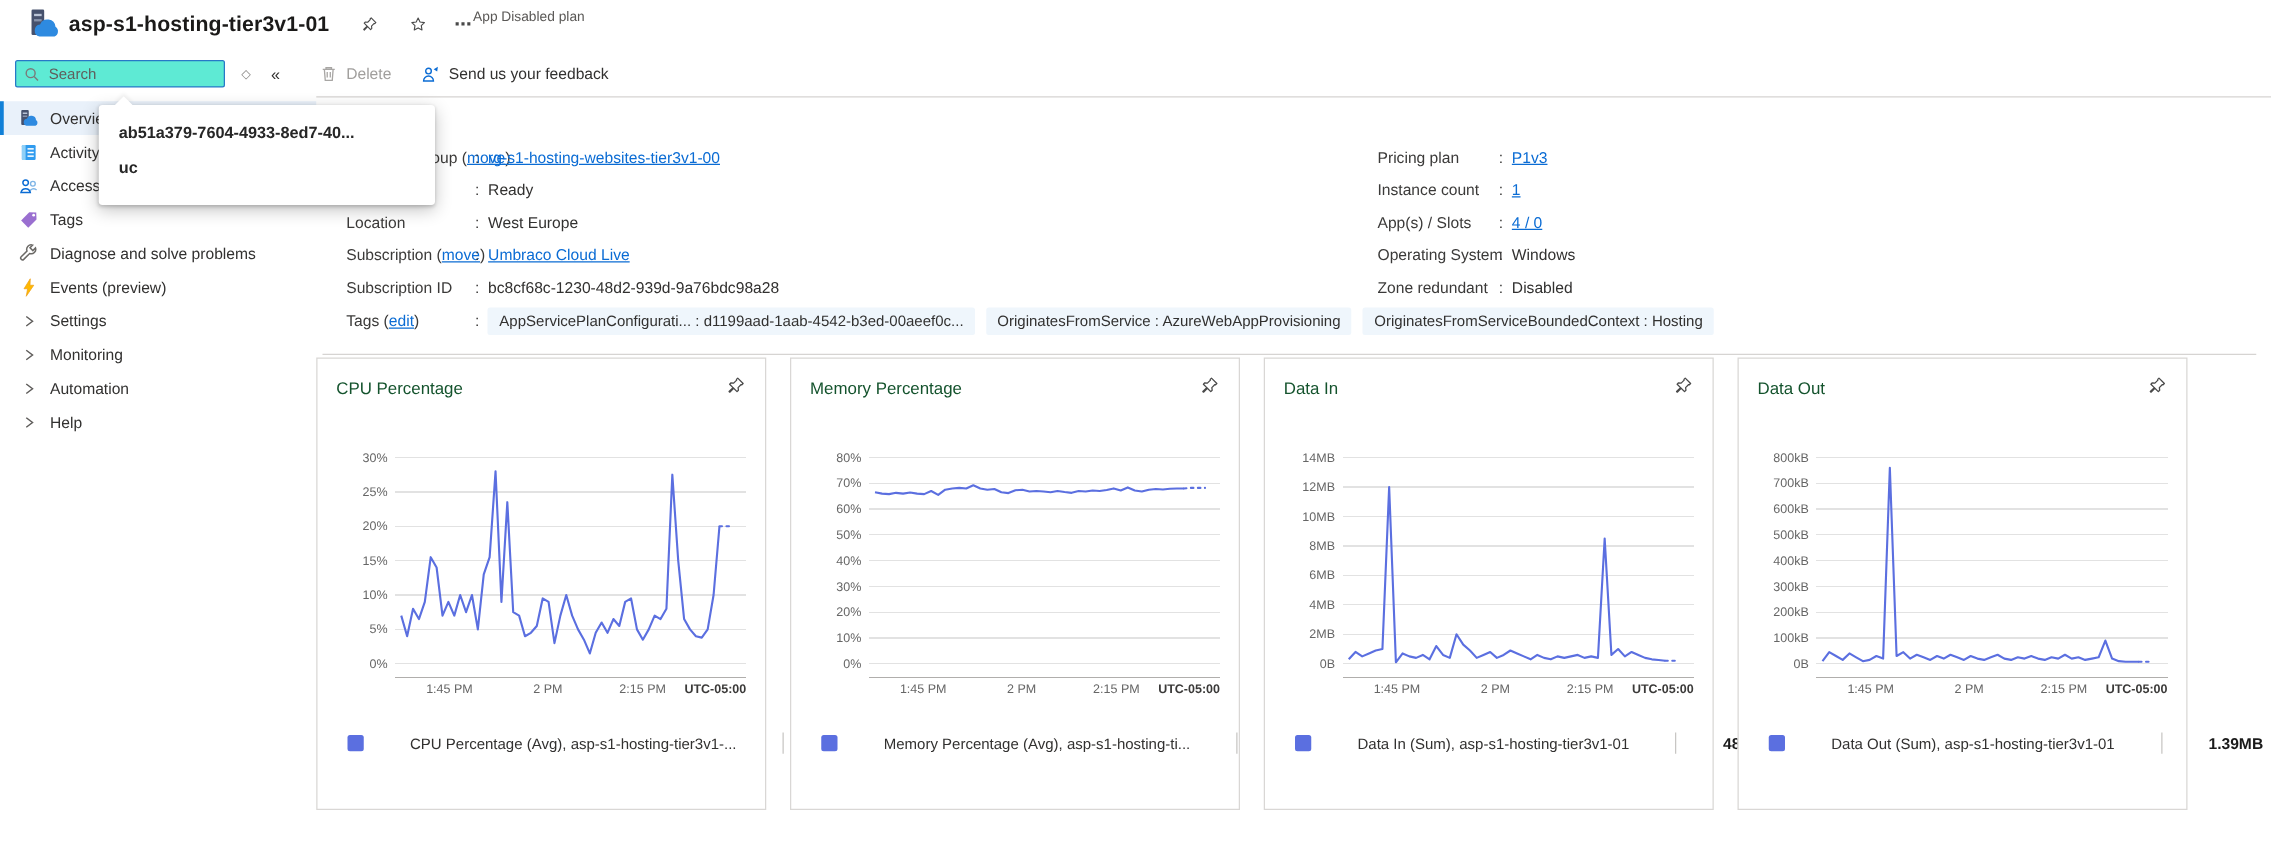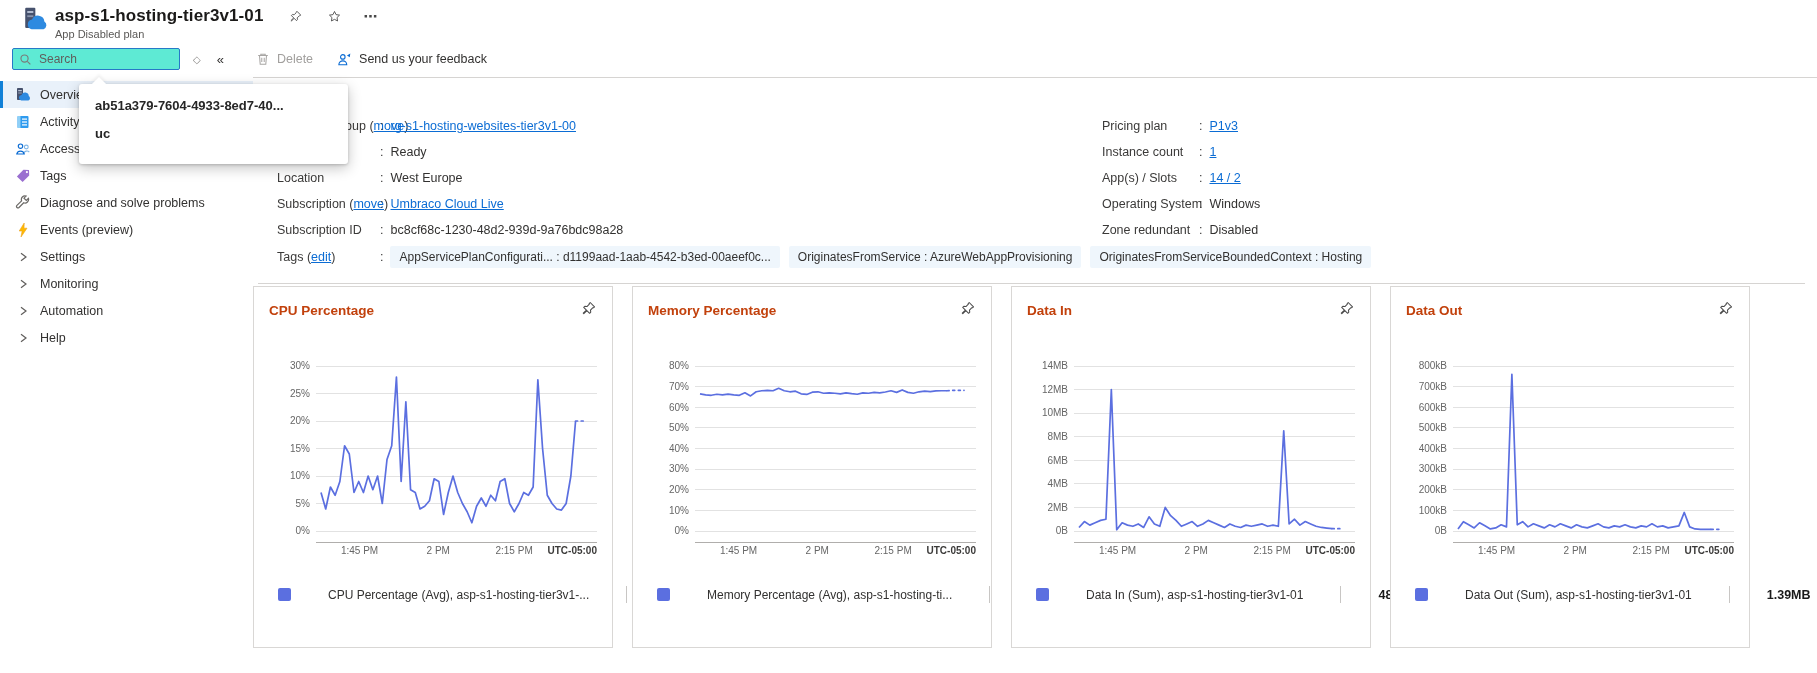--- a/index.html
+++ b/index.html
@@ -2,21 +2,21 @@
 <html><head>
 <meta charset="utf-8">
 <style>
   html,body{margin:0;padding:0;background:#fff;}
   .page{position:relative;width:1817px;height:673px;background:#fff;overflow:hidden;
         font-family:"Liberation Sans","DejaVu Sans",sans-serif;font-size:12.5px;color:#323130;}
 
   
   .app-header{position:absolute;top:6px;left:21px;display:flex;gap:7px;}
   .res-icon{width:27px;height:27px;flex:none;}
-  .title-col{display:flex;flex-direction:column;}
+  .title-col{display:flex;flex-direction:row;}
   .title-row{display:flex;align-items:center;}
   .page-title{font-size:17px;font-weight:700;color:#1b1a19;letter-spacing:.1px;}
   .hdr-ico{display:flex;align-items:center;margin-left:26px;color:#494949;cursor:pointer;}
   .more-ico{margin-left:22px;font-size:14px;font-weight:700;color:#494949;letter-spacing:1px;cursor:pointer;}
   .subtitle{font-size:11px;color:#5a5856;margin-top:2px;}
 
   
   .command-bar{position:absolute;top:47px;left:12px;display:flex;align-items:center;height:24px;}
   .search-box{display:flex;align-items:center;gap:5px;width:168px;height:22px;border:1.6px solid #2779c7;
               border-radius:2px;padding:0 6px;background:#5eead4;box-sizing:border-box;}
@@ -54,21 +54,21 @@
   a.ess-link{color:#0b6cd4;text-decoration:underline;cursor:pointer;white-space:nowrap;}
   .tags-row{position:absolute;top:166px;left:24px;display:flex;align-items:center;height:24px;}
   .tags-label{width:103px;flex:none;color:#3b3a39;}
   .tag-pill{background:#eff6fc;color:#323130;font-size:12px;padding:4px 9px;margin-right:9px;border-radius:2px;white-space:nowrap;}
   .content-divider{position:absolute;top:204px;left:5px;right:12px;height:1px;background:#d6d4d2;}
 
   
   .cards{position:absolute;top:207px;left:0;display:flex;gap:19px;}
   .card{width:360px;height:362px;border:1px solid #d9d7d5;background:#fff;position:relative;box-sizing:border-box;}
   .card-head{display:flex;justify-content:space-between;align-items:flex-start;padding:16px 16px 0 15px;}
-  .card-title{font-size:13.5px;font-weight:700;color:#c2410c;}
+  .card-title{font-size:13.5px;font-weight:400;color:#14532d;}
   .pin-btn{cursor:pointer;margin-top:-2px;}
   svg.chart{position:absolute;left:8px;top:58px;}
   .legend{position:absolute;left:24px;bottom:44px;display:flex;align-items:center;gap:28px;}
   .legend-swatch{width:13px;height:13px;border-radius:2px;flex:none;margin-right:9px;}
   .legend-name{font-size:12px;color:#323130;white-space:nowrap;}
   .legend-sep{width:1px;height:17px;background:#c8c6c4;margin:0 9px;flex:none;}
   .legend-value{font-size:12.5px;font-weight:700;color:#1a1a1a;white-space:nowrap;}
 
   
   .tooltip{position:absolute;left:79px;top:84px;width:269px;min-height:80px;background:#fff;border-radius:3px;
@@ -269,21 +269,21 @@
           <a class="ess-link">P1v3</a>
         </div>
         <div class="ess-row">
           <span class="ess-label">Instance count</span>
           <span class="ess-colon">:</span>
           <a class="ess-link">1</a>
         </div>
         <div class="ess-row">
           <span class="ess-label">App(s) / Slots</span>
           <span class="ess-colon">:</span>
-          <a class="ess-link">14 / 2</a>
+          <a class="ess-link">4 / 0</a>
         </div>
         <div class="ess-row">
           <span class="ess-label">Operating System</span>
           <span class="ess-colon">:</span>
           <span class="ess-value">Windows</span>
         </div>
         <div class="ess-row">
           <span class="ess-label">Zone redundant</span>
           <span class="ess-colon">:</span>
           <span class="ess-value">Disabled</span>

